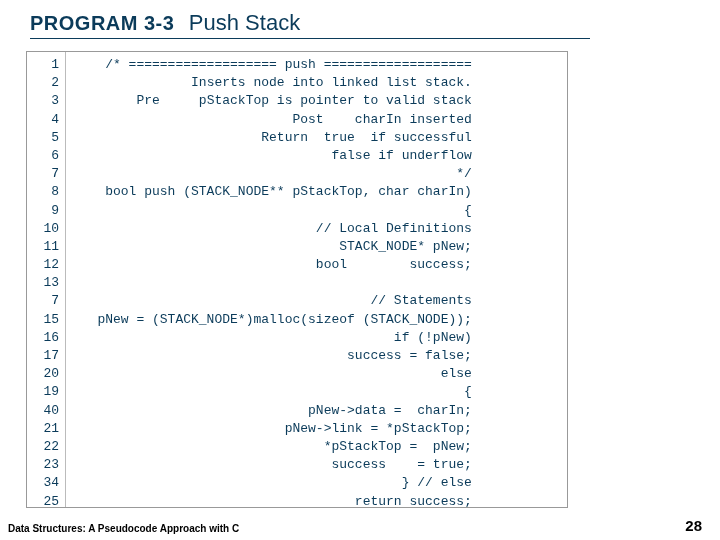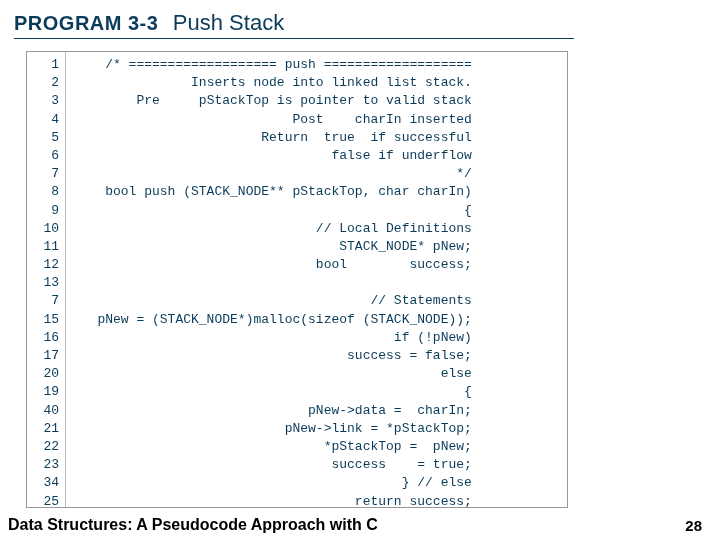--- a/index.html
+++ b/index.html
@@ -6,21 +6,21 @@
     margin: 0;
     padding: 0;
     width: 720px;
     height: 540px;
     background: #fff;
     font-family: Arial, Helvetica, sans-serif;
     position: relative;
     overflow: hidden;
   }
   .header {
-    padding: 10px 0 6px 14px;
+    padding: 10px 0 6px 30px;
   }
   .header .program-label {
     font-family: "Arial Narrow", Arial, sans-serif;
     font-weight: 700;
     font-stretch: condensed;
     letter-spacing: 0.5px;
     color: #0b3b5a;
     font-size: 20px;
     display: inline-block;
     vertical-align: baseline;
@@ -64,21 +64,21 @@
   .gutter div { height: 18.2px; }
   .code {
     padding: 4px 0 0 8px;
     white-space: pre;
   }
   .code div { height: 18.2px; text-align: right; }
   .footer-left {
     position: absolute;
     left: 8px;
     bottom: 6px;
-    font-size: 16px;
+    font-size: 10px;
     font-weight: bold;
     color: #000;
   }
   .footer-right {
     position: absolute;
     right: 18px;
     bottom: 6px;
     font-size: 15px;
     font-weight: bold;
     color: #000;

